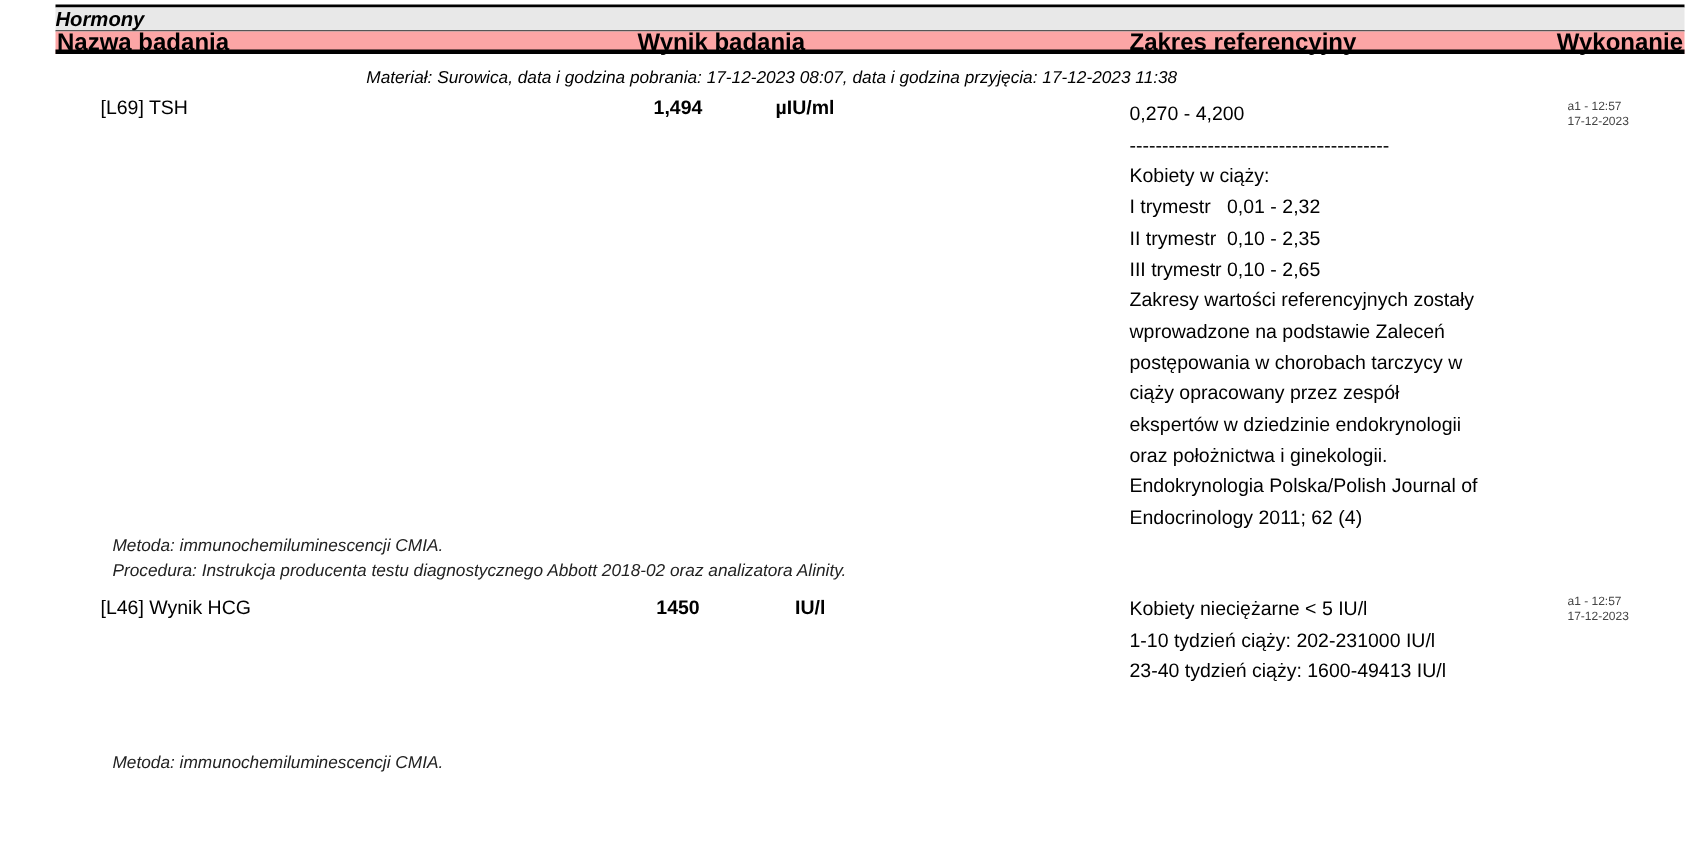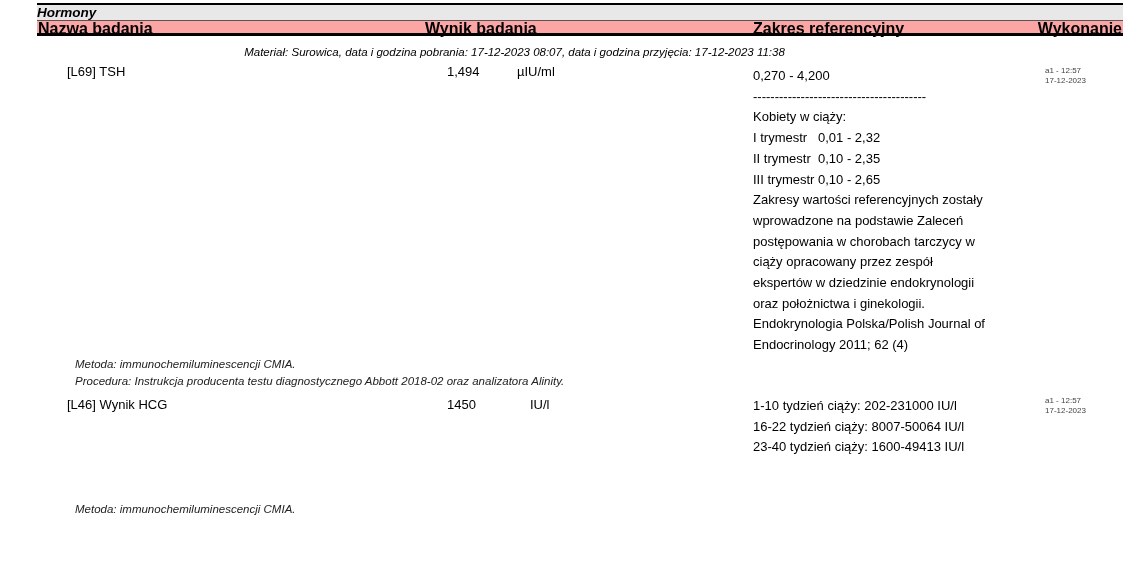--- a/index.html
+++ b/index.html
@@ -43,26 +43,26 @@
     text-align: center;
     font-style: italic; font-size: 11.5px;
     white-space: nowrap;
   }
 
   .test-name {
     position: absolute; left: 37px;
     font-size: 13px; white-space: nowrap; margin-left: 30px;
   }
   .test-value {
-    position: absolute; left: 447px; width: 76px;
-    text-align: left; font-weight: normal; font-size: 13px;
+    position: absolute; left: 414px; width: 76px;
+    text-align: center; font-weight: bold; font-size: 13px;
     white-space: nowrap;
   }
   .test-unit {
-    position: absolute; font-weight: normal; font-size: 13px;
+    position: absolute; font-weight: bold; font-size: 13px;
     white-space: nowrap;
   }
   .ref-block {
     position: absolute; left: 753px; width: 340px;
     font-size: 13px; line-height: 20.7px;
     white-space: pre-wrap;
   }
   .ref-block > div { white-space: pre; }
   .performed {
     position: absolute; left: 1045px;
@@ -104,21 +104,21 @@
     <div>17-12-2023</div>
   </div>
   <div class="method-block" style="top:356px">
     <div>Metoda: immunochemiluminescencji CMIA.</div>
     <div>Procedura: Instrukcja producenta testu diagnostycznego Abbott 2018-02 oraz analizatora Alinity.</div>
   </div>
 
   <div class="test-name" style="top:397px">[L46] Wynik HCG</div>
   <div class="test-value" style="top:397px">1450</div>
   <div class="test-unit" style="top:397px; left:530px">IU/l</div>
-  <div class="ref-block" style="top:396px"><div>1-10 tydzień ciąży: 202-231000 IU/l</div><div>16-22 tydzień ciąży: 8007-50064 IU/l</div><div>23-40 tydzień ciąży: 1600-49413 IU/l</div></div>
+  <div class="ref-block" style="top:396px"><div>Kobiety nieciężarne &lt; 5 IU/l</div><div>1-10 tydzień ciąży: 202-231000 IU/l</div><div>23-40 tydzień ciąży: 1600-49413 IU/l</div></div>
   <div class="performed" style="top:396px">
     <div>a1 - 12:57</div>
     <div>17-12-2023</div>
   </div>
   <div class="method-block" style="top:501px">
     <div>Metoda: immunochemiluminescencji CMIA.</div>
   </div>
 
 </div>
 

